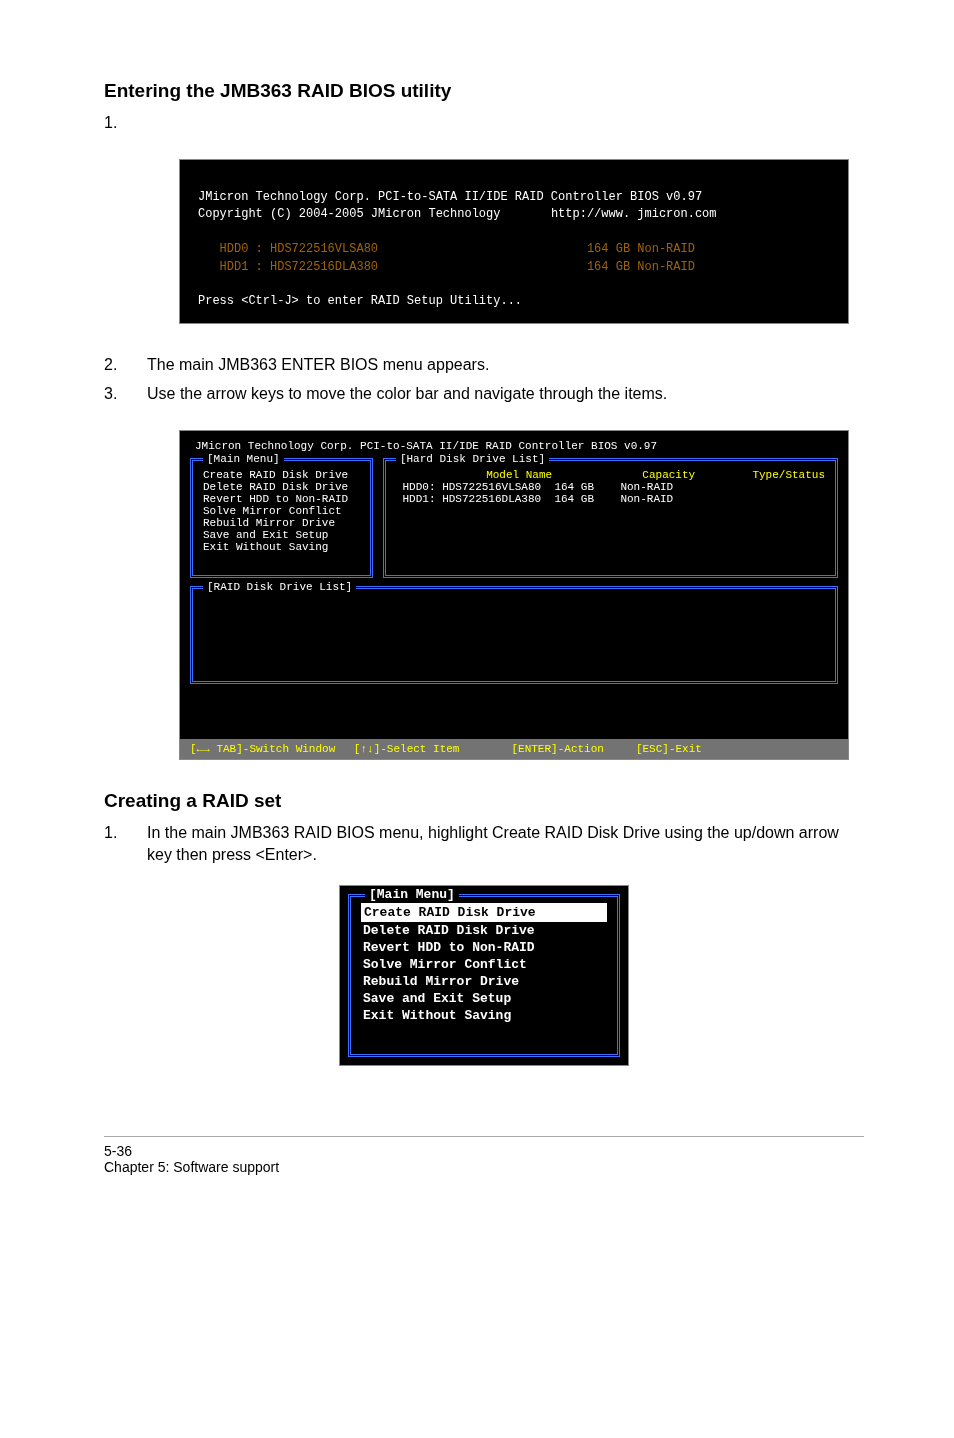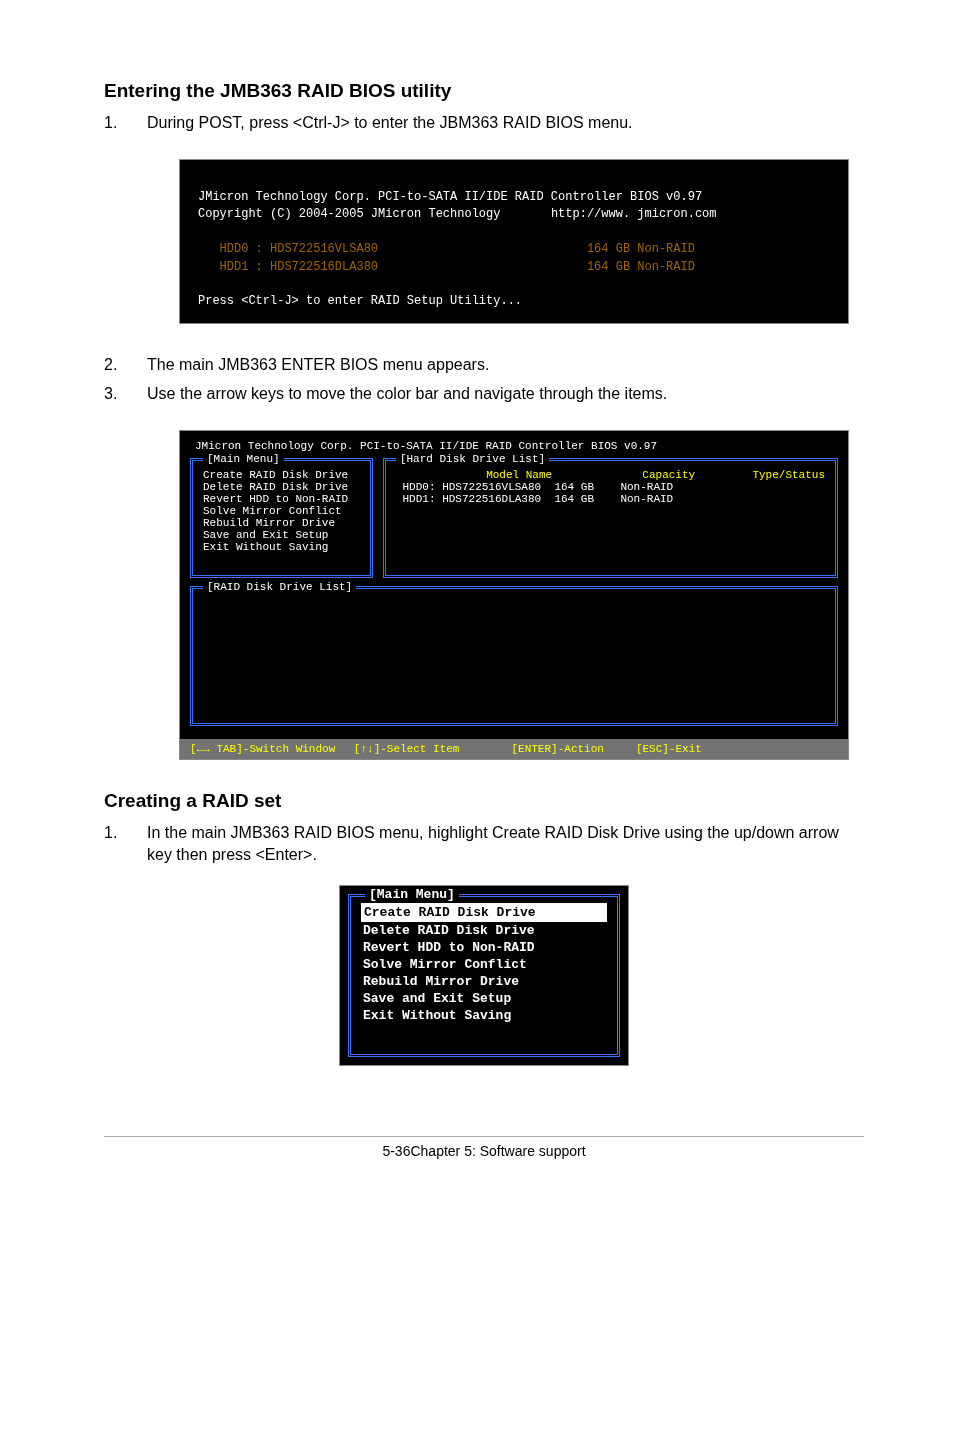--- a/index.html
+++ b/index.html
@@ -79,21 +79,21 @@
     top: -8px;
     left: 10px;
     background: #000;
     padding: 0 4px;
     color: #fff;
   }
   .menu-box { width: 235px; }
   .drive-box { flex: 1; }
   .raid-box {
     margin-top: 8px;
-    height: 140px;
+    height: 98px;
     text-align: right;
   }
   .bios-footer {
     position: absolute;
     left: 0; right: 0; bottom: 0;
     background: #737373;
     color: #fff;
     padding: 4px 10px;
     font-size: 11px;
     display: flex;
@@ -135,34 +135,34 @@
     background: #fff;
     color: #000;
     border: 1px solid #fff;
   }
 
   .page-footer {
     border-top: 1px solid #aaa;
     margin-top: 70px;
     padding-top: 6px;
     display: flex;
-    justify-content: center;
+    justify-content: flex-start;
     font-size: 14px;
+    flex-direction: column;
   }
 </style>
 </head>
 <body>
 
 <div class="page">
 
   <h2>Entering the JMB363 RAID BIOS utility</h2>
   <ol class="steps">
     <li>
       <span class="num">1.</span>
-      <span>During POST, press &lt;Ctrl-J&gt; to enter the JBM363 RAID BIOS menu.</span>
     </li>
   </ol>
 
   <div class="term-wrap">
 <span class="white">JMicron Technology Corp. PCI-to-SATA II/IDE RAID Controller BIOS v0.97</span>
 <span class="white"><span>Copyright (C) 2004-2005 JMicron Technology</span>       <span>http://www. jmicron.com</span></span>
 
 <span class="yellow"><span>   HDD0 : HDS722516VLSA80</span>                             <span>164 GB Non-RAID</span></span>
 <span class="yellow"><span>   HDD1 : HDS722516DLA380</span>                             <span>164 GB Non-RAID</span></span>
 

